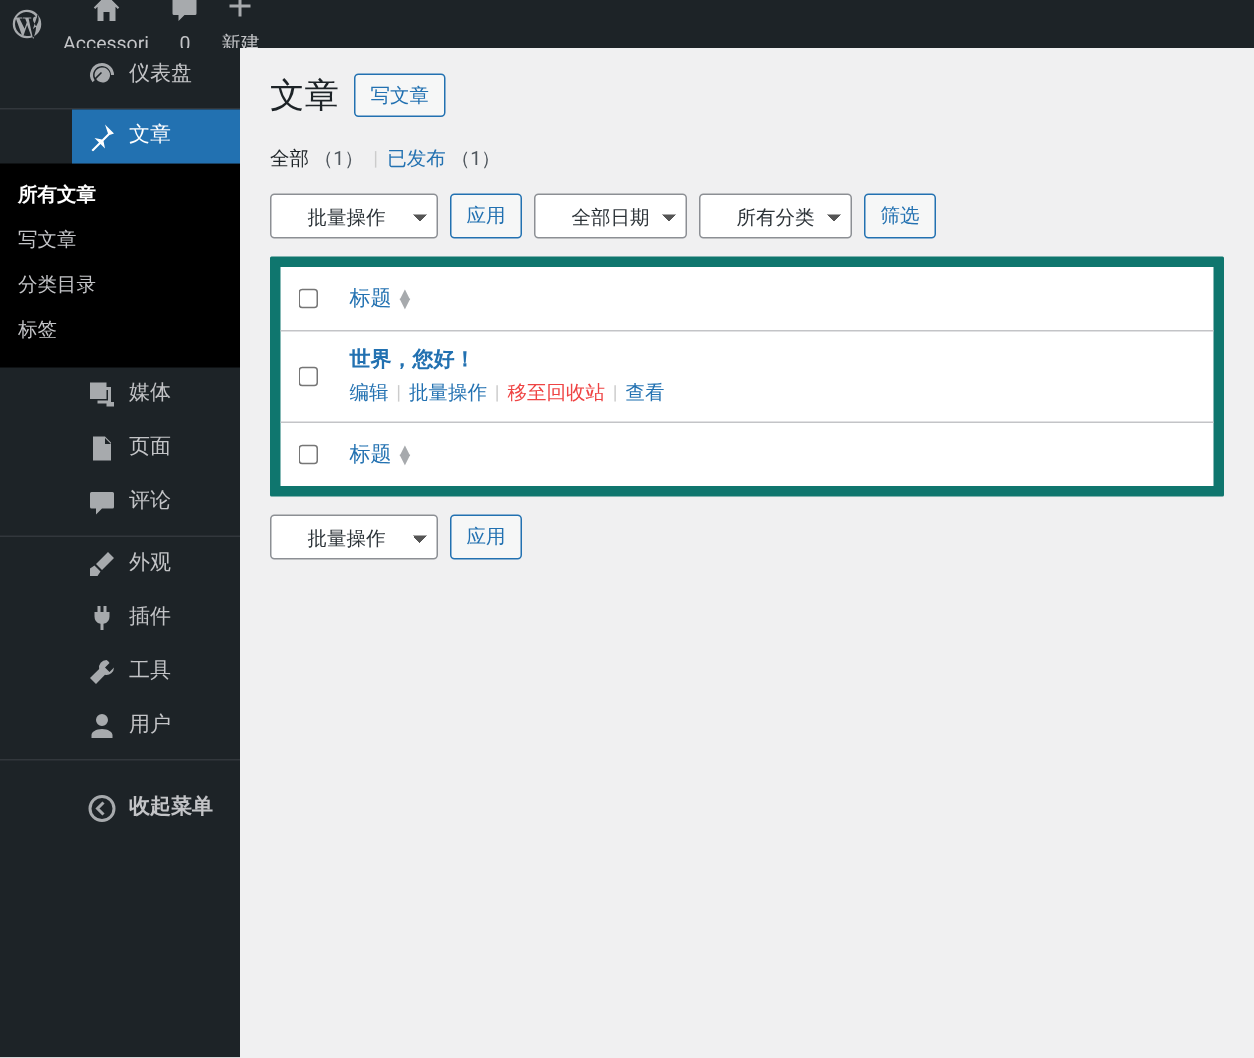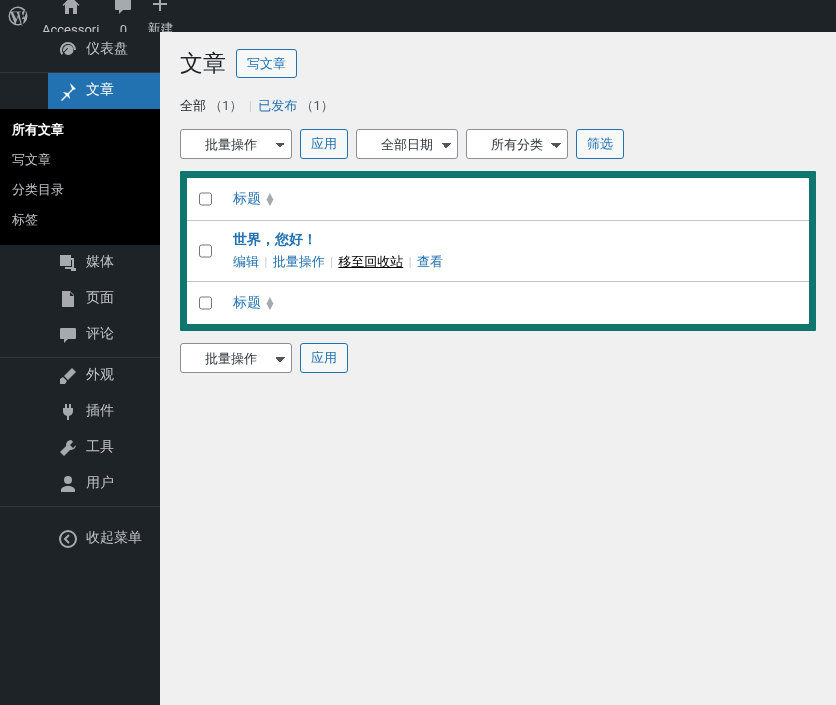--- a/index.html
+++ b/index.html
@@ -15,21 +15,21 @@
   .sidebar{width:160px;background:#1d2327;color:#c3c4c7;display:flex;flex-direction:column;font-size:14px;}
   .menu-item{display:flex;align-items:flex-start;gap:8px;padding:8px 10px;cursor:pointer;position:relative;margin-left:48px;}
   .menu-item.current{background:#2271b1;color:#fff;}
   .menu-item.current::after{content:"";position:absolute;right:-8px;top:50%;margin-top:-8px;border:8px solid transparent;border-right-color:#f0f0f1;}
   .menu-ico svg{width:20px;height:20px;fill:#a7aaad;display:block;}
   .menu-item.current .menu-ico svg{fill:#fff;}
   .submenu{background:#000000;padding:6px 0 10px;}
   .submenu .sub{padding:6px 12px;font-size:13px;color:#c3c4c7;cursor:pointer;}
   .submenu .sub.active{color:#fff;font-weight:600;}
   .menu-sep{height:5px;border-bottom:1px solid #32373c;}
-  .collapse-item{margin-top:14px;}
+  .collapse-item{margin-top:14px;font-weight:bold;}
   
   .content{flex:1;background:#f0f0f1;padding:10px 20px 20px 20px;overflow:auto;}
   .page-heading{display:flex;align-items:center;gap:10px;margin:6px 0 18px;}
   .page-heading h1{font-size:23px;font-weight:400;margin:0;color:#1d2327;}
   .btn-outline{border:1px solid #2271b1;color:#2271b1;background:#f6f7f7;padding:4px 10px;border-radius:3px;font-size:13px;cursor:pointer;line-height:1.5;}
   .subsub{margin:0 0 14px;font-size:13px;color:#50575e;}
   .subsub .count{color:#50575e;}
   .subsub a{color:#2271b1;text-decoration:none;cursor:pointer;}
   .subsub .sep{color:#ccc;margin:0 3px;}
   .subsub .current{color:#1d2327;font-weight:400;}
@@ -41,21 +41,21 @@
   .trow:last-child{border-bottom:none;}
   .th{padding:10px 10px;font-size:14px;}
   .cb{width:36px;display:flex;justify-content:center;}
   input[type=checkbox]{width:16px;height:16px;border:1px solid #8c8f94;border-radius:3px;}
   .col-title{flex:1;}
   .col-title a.sortable{color:#2271b1;text-decoration:none;display:inline-flex;align-items:center;gap:3px;cursor:pointer;}
   .sort-ind{color:#a7aaad;font-size:12px;display:inline-flex;flex-direction:column;line-height:6px;}
   .post-title{color:#2271b1;font-weight:600;font-size:14px;text-decoration:none;cursor:pointer;}
   .row-actions{margin-top:4px;font-size:13px;color:#a7aaad;}
   .row-actions a{color:#2271b1;text-decoration:none;cursor:pointer;}
-  .row-actions a.danger{color:#000000;text-decoration:underline;}
+  .row-actions a.danger{color:#ef4444;}
   .row-actions .sep2{color:#ccc;margin:0 2px;}
   .body-row{padding:10px;}
   .filters-bottom{display:flex;gap:8px;margin-top:12px;}
 </style>
 </head>
 <body>
 <div id="app">
 
   <div class="topbar">
     <div class="tb-item">

